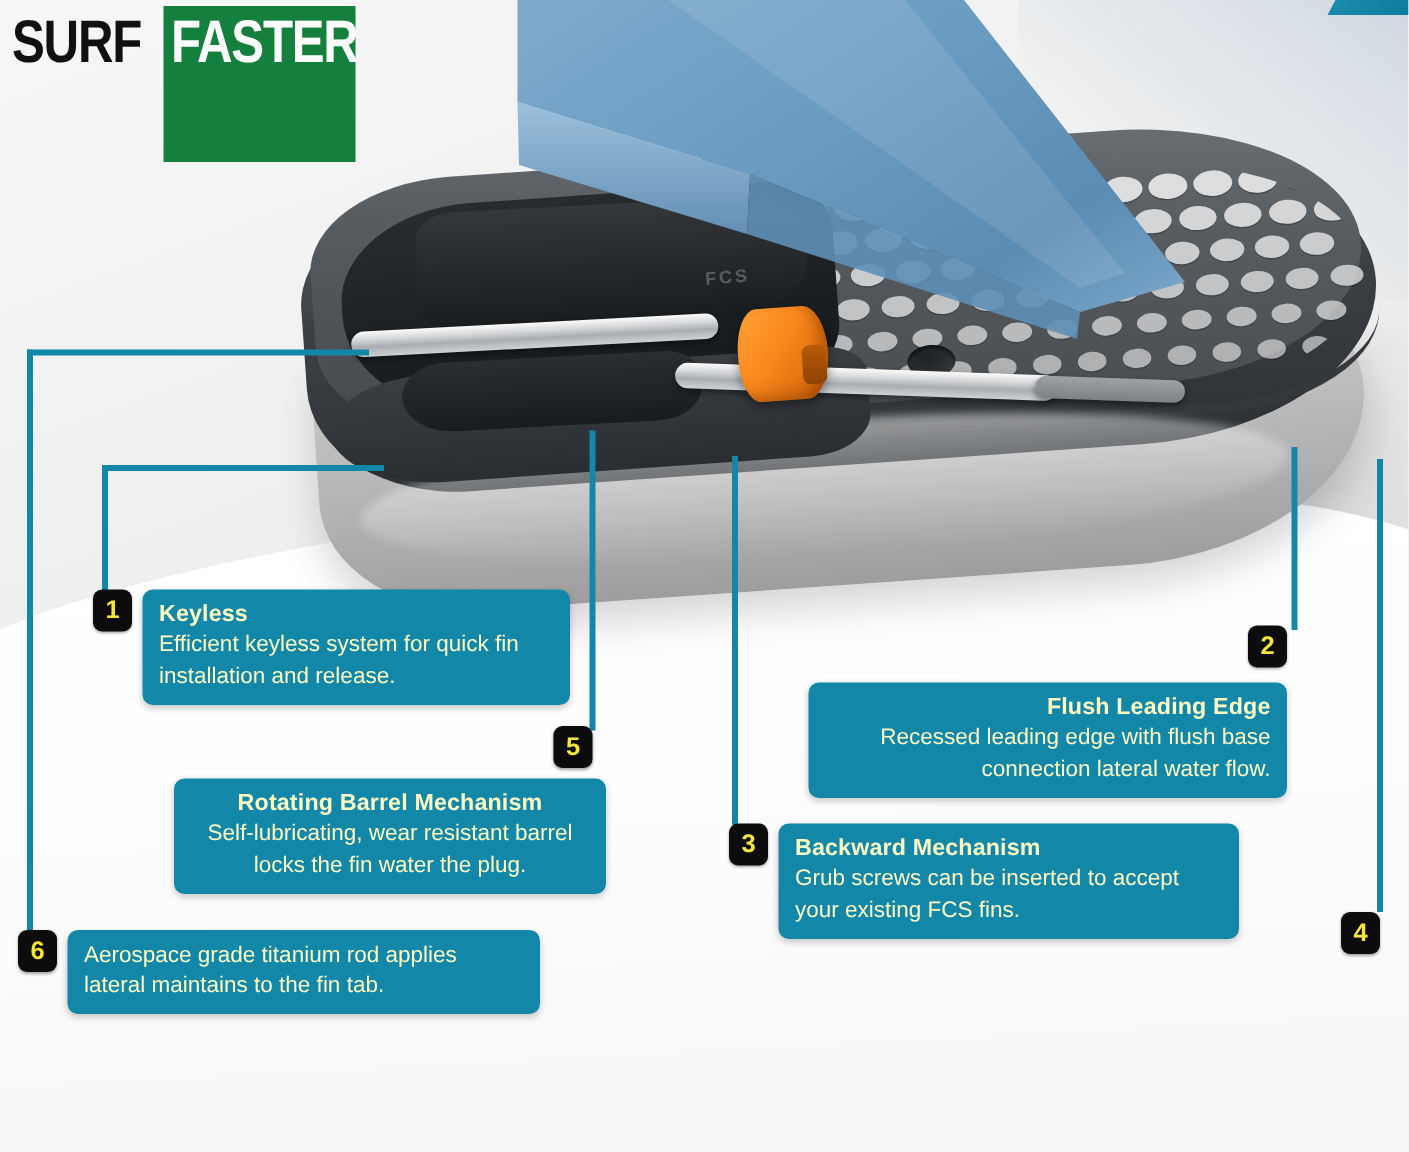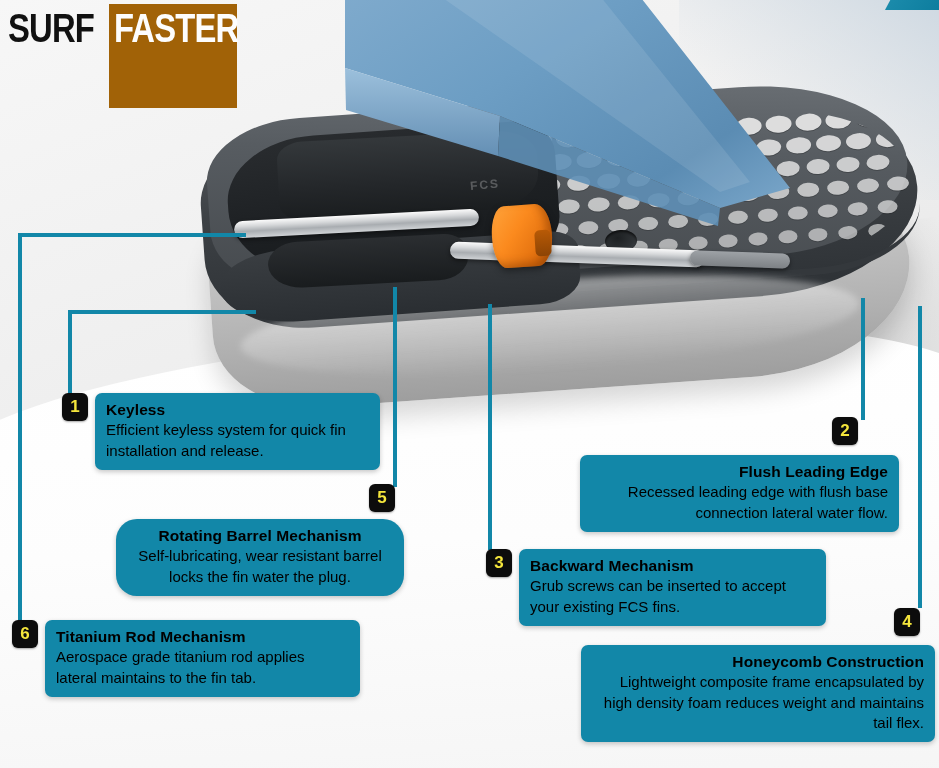--- a/index.html
+++ b/index.html
@@ -26,21 +26,21 @@
   
   .corner-nub{position:absolute;right:0;top:-6px;width:54px;height:16px;
     background:linear-gradient(100deg,#1b8bab 0%,#0d7d9e 100%);
     transform:skewX(-28deg);transform-origin:right bottom;}
 
   
   .brand{position:absolute;left:8px;top:4px;height:104px;display:flex;align-items:flex-start;}
   .brand-surf{font-family:"Liberation Sans", sans-serif;font-weight:bold;font-size:40px;
     letter-spacing:-1px;color:#111;line-height:1;transform:scaleX(.82);transform-origin:left top;
     padding-top:4px;}
-  .brand-block{width:128px;height:104px;background:#a16207;margin-left:-4px;
+  .brand-block{width:128px;height:104px;background:#15803d;margin-left:-4px;
     display:flex;align-items:flex-start;justify-content:flex-start;}
   .brand-faster{font-weight:bold;font-size:40px;letter-spacing:-1px;color:#fdfdfd;
     line-height:1;transform:scaleX(.82);transform-origin:left top;padding:4px 0 0 6px;}
 
   
   .product{position:absolute;left:150px;top:-20px;width:790px;height:470px;}
 
   
   .foam{position:absolute;left:60px;top:195px;width:700px;height:215px;
     background:linear-gradient(180deg,#d3d3d3 0%,#c4c4c4 35%,#b0b0b0 72%,#9e9e9e 100%);
@@ -120,21 +120,21 @@
   
   .ln{position:absolute;background:#1287a8;}
   .ln-v{width:4px;}
   .ln-h{height:4px;}
 
   
   .callout{position:absolute;display:flex;align-items:flex-start;gap:7px;}
   .badge{width:26px;height:28px;border-radius:6px;background:#0c0c0c;color:#f5e63c;
     font-weight:bold;font-size:17px;display:flex;align-items:center;justify-content:center;
     flex:0 0 auto;box-shadow:0 1px 2px rgba(0,0,0,.35);}
-  .box{background:#1287a8;border-radius:7px;padding:7px 11px 9px 11px;color:#000000;
+  .box{background:#1287a8;border-radius:7px;padding:7px 11px 9px 11px;color:#fef9c3;
     box-shadow:0 2px 5px rgba(0,0,0,.22);}
   .box .ttl{font-weight:bold;font-size:15.5px;line-height:1.32;letter-spacing:.1px;}
   .box .bdy{font-size:15px;line-height:1.34;letter-spacing:0;}
   .right .box{text-align:right;}
   .center .box{text-align:center;}
 </style>
 </head>
 <body>
 
 <div id="stage">
@@ -293,53 +293,46 @@
   <div class="ln ln-v" style="left:918px;top:306px;height:302px;"></div>
 
   <div class="callout" style="left:62px;top:393px;">
     <div class="badge">1</div>
     <div class="box" style="width:263px;">
       <div class="ttl">Keyless</div>
       <div class="bdy">Efficient keyless system for quick fin installation and release.</div>
     </div>
   </div>
 
-  <div class="callout right" style="left:580px;top:455px;">
+  <div class="callout right" style="left:539px;top:455px;">
     <div class="box" style="width:297px;">
       <div class="ttl">Flush Leading Edge</div>
       <div class="bdy">Recessed leading edge with flush base connection lateral water flow.</div>
     </div>
   </div>
   <div class="badge" style="position:absolute;left:832px;top:417px;">2</div>
 
   <div class="callout center" style="left:116px;top:519px;">
-    <div class="box" style="width:266px;border-radius:21px;">
+    <div class="box" style="width:266px;">
       <div class="ttl">Rotating Barrel Mechanism</div>
       <div class="bdy">Self-lubricating, wear resistant barrel locks the fin water the plug.</div>
     </div>
   </div>
   <div class="badge" style="position:absolute;left:369px;top:484px;">5</div>
 
   <div class="callout" style="left:486px;top:549px;">
     <div class="badge">3</div>
     <div class="box" style="width:285px;">
       <div class="ttl">Backward Mechanism</div>
       <div class="bdy">Grub screws can be inserted to accept your existing FCS fins.</div>
     </div>
   </div>
 
   <div class="callout" style="left:12px;top:620px;">
     <div class="badge">6</div>
     <div class="box" style="width:293px;">
-      <div class="ttl">Titanium Rod Mechanism</div>
       <div class="bdy">Aerospace grade titanium rod applies lateral maintains to the fin tab.</div>
     </div>
   </div>
 
-  <div class="callout right" style="left:581px;top:645px;">
-    <div class="box" style="width:332px;">
-      <div class="ttl">Honeycomb Construction</div>
-      <div class="bdy">Lightweight composite frame encapsulated by high density foam reduces weight and maintains tail flex.</div>
-    </div>
-  </div>
   <div class="badge" style="position:absolute;left:894px;top:608px;">4</div>
 
 </div>
 
 </body></html>

